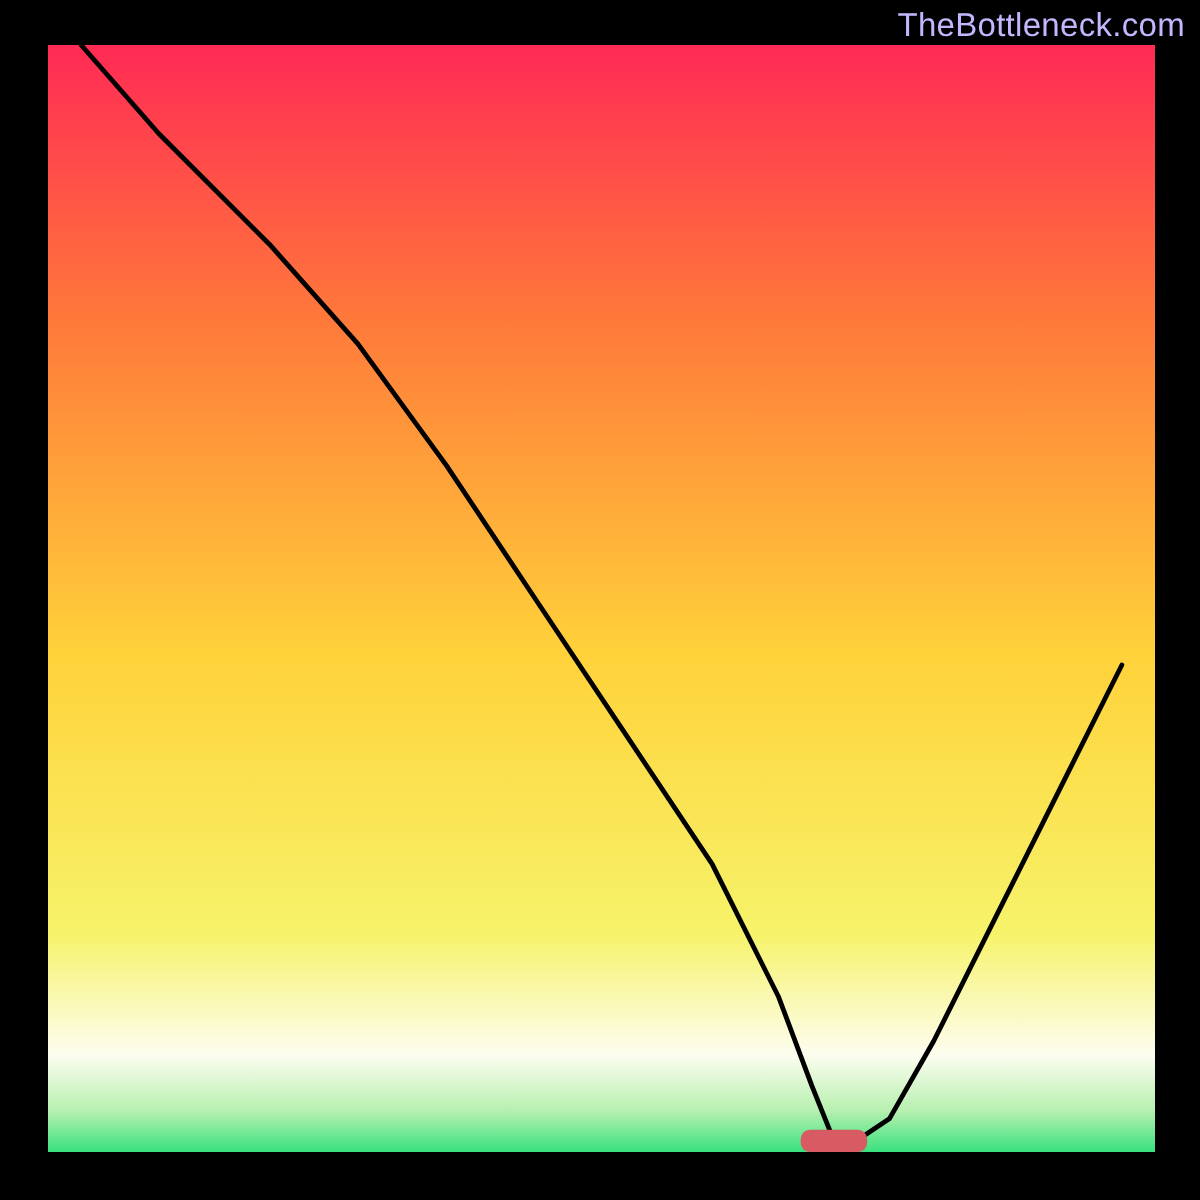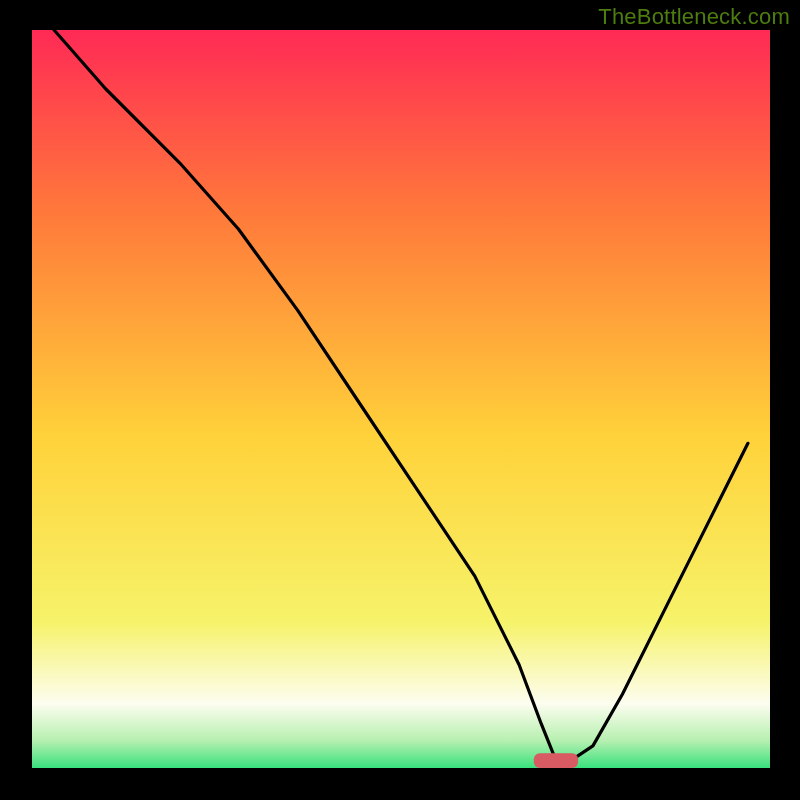--- a/index.html
+++ b/index.html
@@ -15,21 +15,21 @@
     width: 800px;
     height: 800px;
   }
   .watermark {
     position: absolute;
     top: 4px;
     right: 10px;
     font-family: Arial, Helvetica, sans-serif;
     font-size: 22px;
     font-weight: 500;
-    color: #4d7c0f;
+    color: #c4b5fd;
     letter-spacing: 0.2px;
     z-index: 10;
   }
   svg.plot {
     position: absolute;
     left: 0;
     top: 0;
     width: 800px;
     height: 800px;
   }

